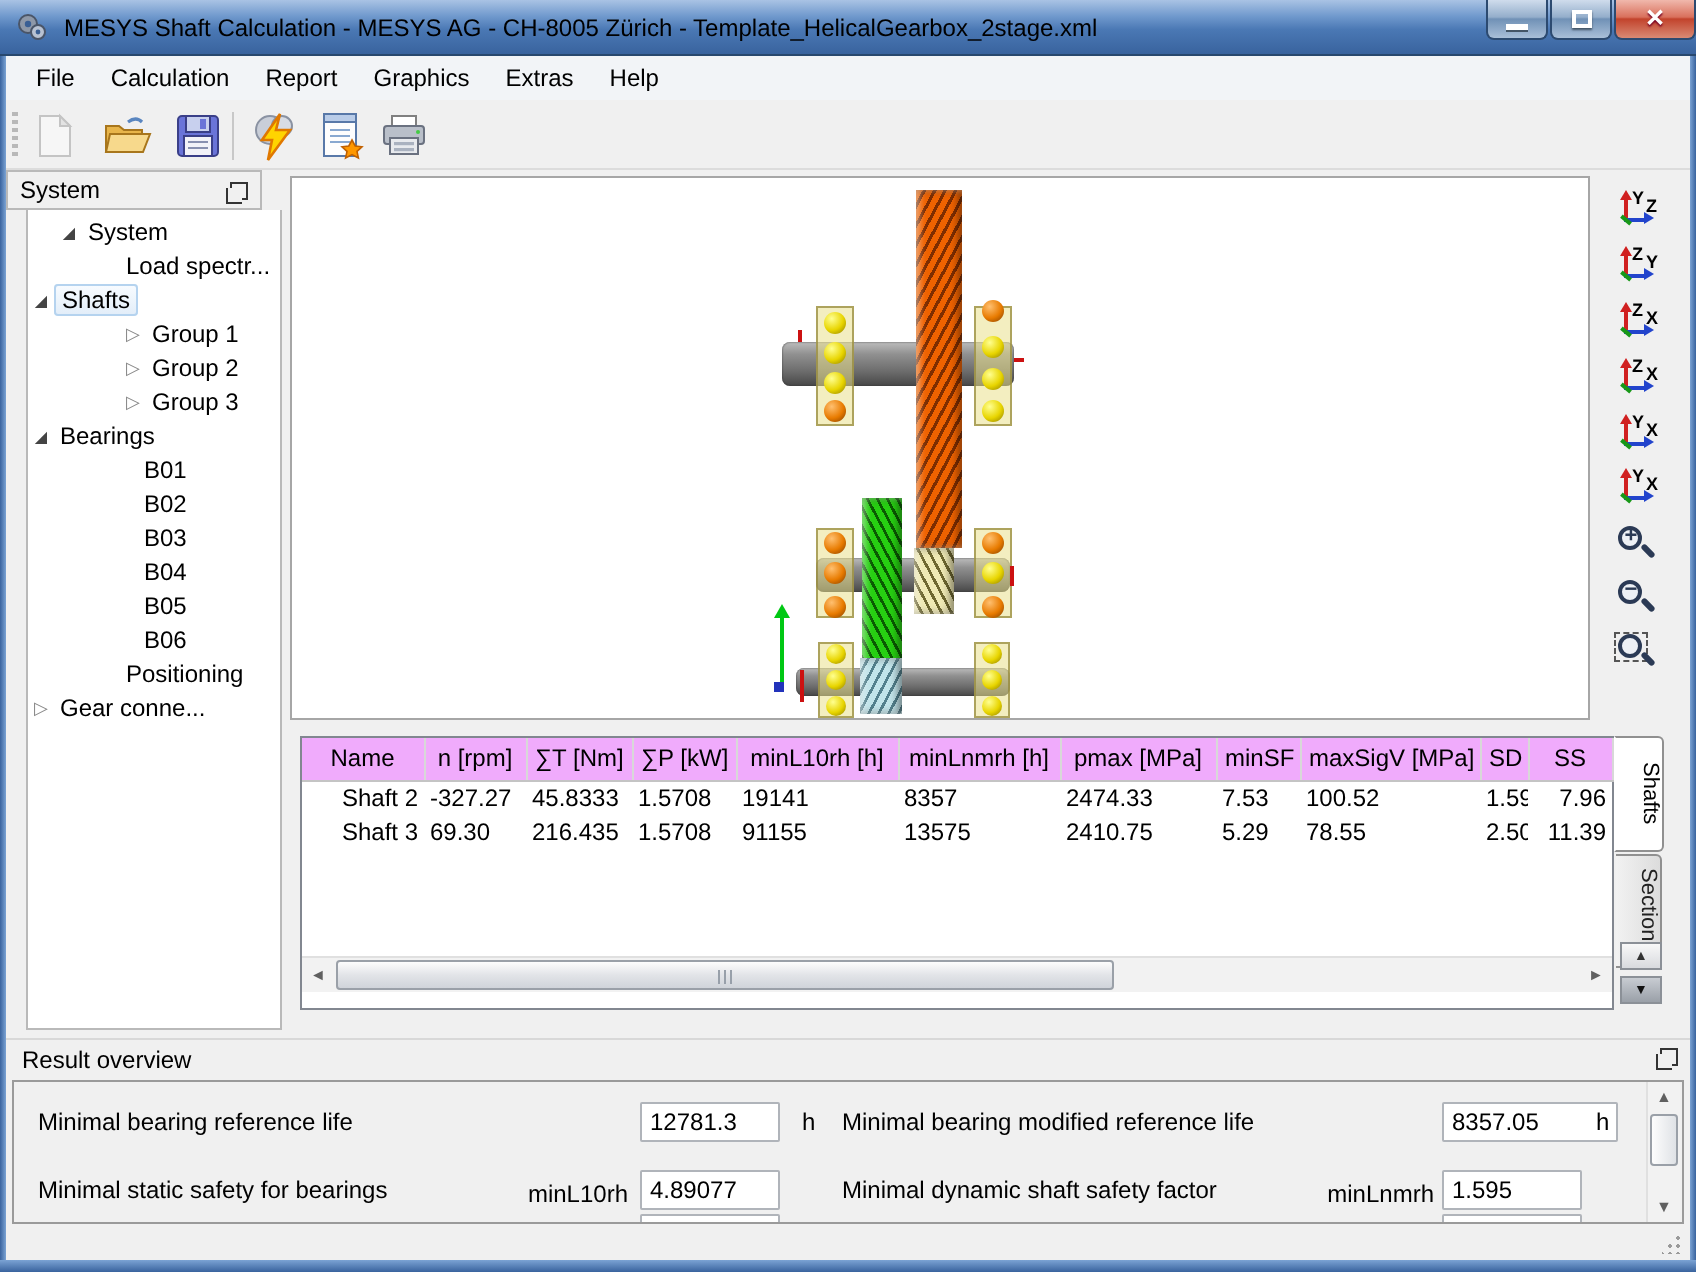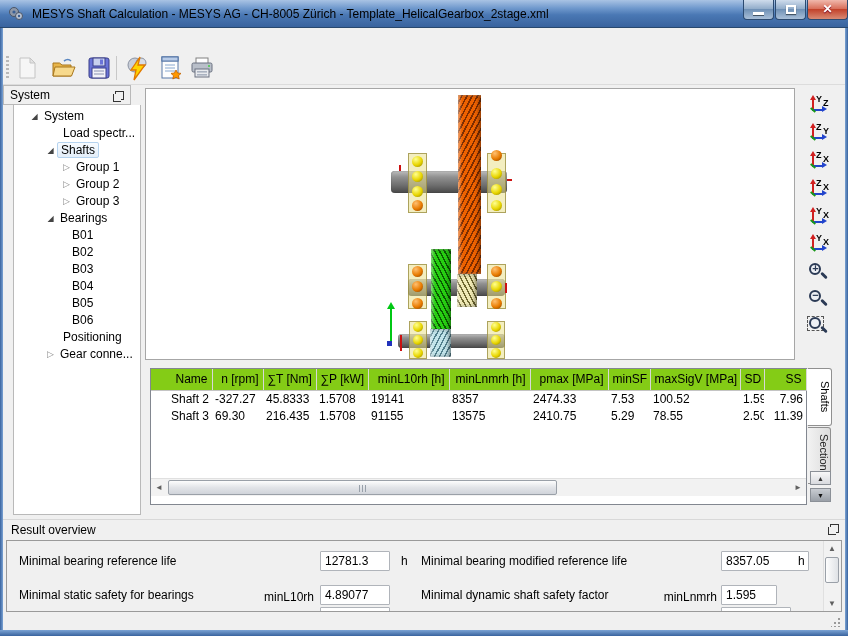--- a/index.html
+++ b/index.html
@@ -35,21 +35,21 @@
   #sys-header { left:3px; top:85px; width:128px; height:20px; background:#f0f0f0;
     border:1px solid #b9b9b9; padding:2px 6px; font-size:12px; }
   .float-icon { position:absolute; right:6px; top:5px; width:9px; height:9px; border:1px solid #333; background:#f0f0f0; }
   .float-icon::after { content:""; position:absolute; left:-3px; top:2px; width:7px; height:7px; border:1px solid #333; border-right:none; border-top:none; background:#f0f0f0; }
   #tree-panel { left:13px; top:105px; width:128px; height:410px; background:#fff; border:1px solid #b9b9b9; border-top:none; overflow:hidden; padding-top:3px; }
   .ti { height:17px; line-height:17px; white-space:nowrap; position:relative; cursor:default; }
   .ti .arr { display:inline-block; width:13px; font-size:8px; color:#444; text-align:center; vertical-align:1px; }
   .ti .arr.hollow { color:#888; font-size:9px; }
   .ti .tl { padding:0 3px; }
   .ti .tl.sel { border:1px solid #b5d3ef; background:linear-gradient(#f7fbff,#e3eef9); border-radius:2px; }
-  .d0 { padding-left:14px; } .d1 { padding-left:30px; } .d2 { padding-left:46px; }
+  .d0 { padding-left:14px; } .d1 { } .d2 { padding-left:46px; }
   .d2b { padding-left:55px; }
 
   
   #gfx { left:145px; top:88px; width:650px; height:272px; background:#fff; border:1px solid #a6a6a6; overflow:hidden; }
   .shaft { position:absolute; border-radius:4px;
     background:linear-gradient(#bdbdbd, #909090 28%, #6e6e6e 65%, #474747); box-shadow:inset 0 0 1px #333; }
   .gear { position:absolute; box-shadow:inset 2px 0 3px rgba(255,255,255,.45), inset -2px 0 4px rgba(0,0,0,.45); }
   .g-orange { background:repeating-linear-gradient(118deg,#ee6200 0 3px,#7e2d00 3px 4.6px); }
   .g-cream  { background:repeating-linear-gradient(62deg,#efe9b4 0 3px,#6e6730 3px 4.4px); }
   .g-green  { background:repeating-linear-gradient(62deg,#27cf12 0 3px,#0a5a02 3px 4.4px); }
@@ -75,21 +75,21 @@
   .axis-ico .lb { position:absolute; left:16px; top:3px; font-size:9px; font-weight:bold; }
   .mag { position:relative; width:22px; height:22px; margin:1px auto; }
   .mag .lens { position:absolute; left:2px; top:1px; width:12px; height:12px; border:2px solid #2b3a55; border-radius:50%; background:rgba(235,240,248,.6); }
   .mag .stick { position:absolute; left:13px; top:12px; width:8px; height:3px; background:#2b3a55; border-radius:2px; transform:rotate(45deg); }
   .mag .sign { position:absolute; left:4px; top:0px; width:9px; text-align:center; font-size:11px; font-weight:bold; color:#2b3a55; }
   .mag .fitbox { position:absolute; left:0; top:0; width:17px; height:15px; border:1px dashed #555; }
 
   
   #table-frame { left:150px; top:368px; width:657px; height:137px; background:#fff; border:1px solid #828790; }
   table.res { border-collapse:collapse; table-layout:fixed; width:655px; font-size:12px; }
-  table.res th { font-weight:normal; text-align:right; padding:3px 4px 4px 4px; border-right:1px solid #d8d8d8; border-bottom:1px solid #c4c4c4; background:#84cc16; white-space:nowrap; overflow:hidden; }
+  table.res th { font-weight:normal; text-align:center; padding:3px 4px 4px 4px; border-right:1px solid #d8d8d8; border-bottom:1px solid #c4c4c4; background:#f0abfc; white-space:nowrap; overflow:hidden; }
   table.res td { padding:1px 3px; white-space:nowrap; overflow:hidden; height:17px; }
   td.r { text-align:right; }
   
   .hscroll { position:absolute; left:0px; bottom:8px; width:655px; height:18px; background:#f2f2f2; border-top:1px solid #e0e0e0; }
   .sb-btn { position:absolute; top:1px; width:16px; height:16px; color:#606060; font-size:8px; text-align:center; line-height:16px; cursor:pointer; }
   .sb-thumb { position:absolute; left:17px; top:1px; width:389px; height:15px; border:1px solid #9aa0a8; border-radius:2px;
     background:linear-gradient(#fdfdfd,#e2e4e8 50%,#d0d4da); cursor:grab; }
   .sb-grip { position:absolute; left:50%; top:4px; width:8px; height:7px; margin-left:-4px;
     background:repeating-linear-gradient(90deg,#98a0aa 0 1px,transparent 1px 3px); }
 
@@ -142,20 +142,28 @@
         <div class="minbar"></div>
       </div>
     <div id="btn-max" class="cap-btn abs">
         <div class="maxbox"></div>
       </div>
     <div id="btn-close" class="cap-btn abs">
         <div class="closex">✕</div>
       </div>
   </div>
 
+  <div id="menubar" class="abs">
+    <span class="menu-item">File</span>
+    <span class="menu-item">Calculation</span>
+    <span class="menu-item">Report</span>
+    <span class="menu-item">Graphics</span>
+    <span class="menu-item">Extras</span>
+    <span class="menu-item">Help</span>
+  </div>
 
   <div id="toolbar" class="abs">
     <div class="tb-handle abs"></div>
     <div class="tb-btn abs" style="left:10px;opacity:.5">
       <svg width="24" height="24" viewBox="0 0 24 24" style="margin:1px">
         <path d="M5 2 h10 l5 5 v15 h-15 z" fill="#fdfdfd" stroke="#9a9a9a"></path>
           <path d="M15 2 l5 5 h-5 z" fill="#d8d8d8" stroke="#9a9a9a"></path>
       </svg>
     </div>
     <div class="tb-btn abs" style="left:46px">
@@ -456,21 +464,21 @@
       <span class="rsym" style="left:620px;width:90px">minLnmrh</span>
       <span class="rbox" style="left:714px;width:88px">8357.05</span>
       <span class="runit" style="left:791px">h</span>
     </div>
     <div class="res-row" style="top:44px">
       <span class="rlabel" style="left:12px">Minimal static safety for bearings</span>
       <span class="rsym" style="left:215px;width:92px">minSF</span>
       <span class="rbox" style="left:313px;width:70px">4.89077</span>
       <span class="rlabel" style="left:414px">Minimal dynamic shaft safety factor</span>
       <span class="rsym" style="left:620px;width:90px">minSD</span>
-      <span class="rbox" style="left:714px;width:56px">1.595</span>
+      <span class="rbox" style="left:714px;width:70px">1.595</span>
     </div>
     <div class="res-row" style="top:66px">
       <span class="rlabel" style="left:12px">Minimal static shaft safety factor</span>
       <span class="rsym" style="left:215px;width:92px">minSS</span>
       <span class="rbox" style="left:313px;width:70px">7.96</span>
       <span class="rlabel" style="left:414px">Maximal equivalent stress</span>
       <span class="rsym" style="left:620px;width:90px">maxSigV</span>
       <span class="rbox" style="left:714px;width:70px">100.52</span>
       <span class="runit" style="left:791px">MPa</span>
     </div>

